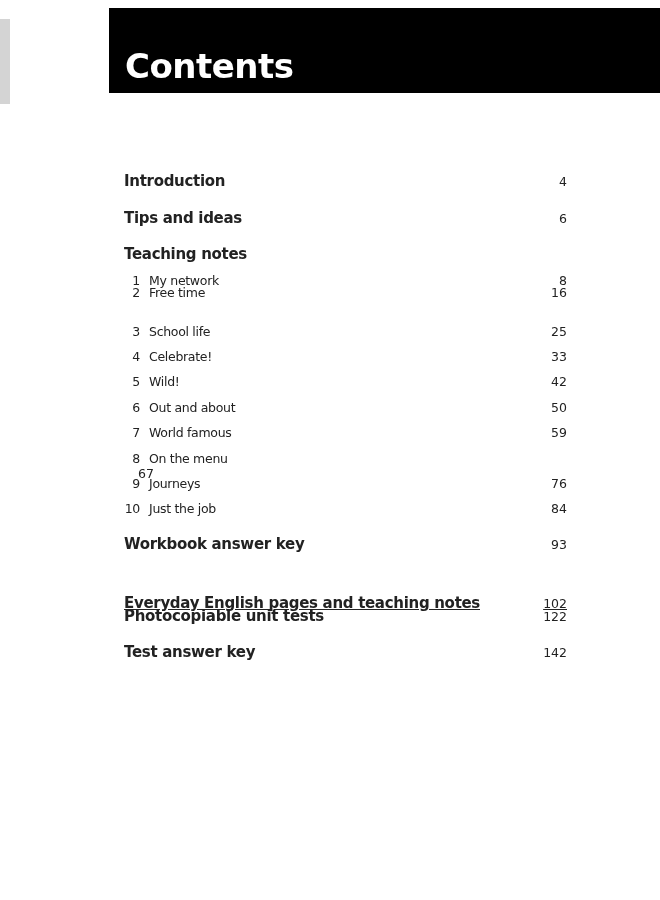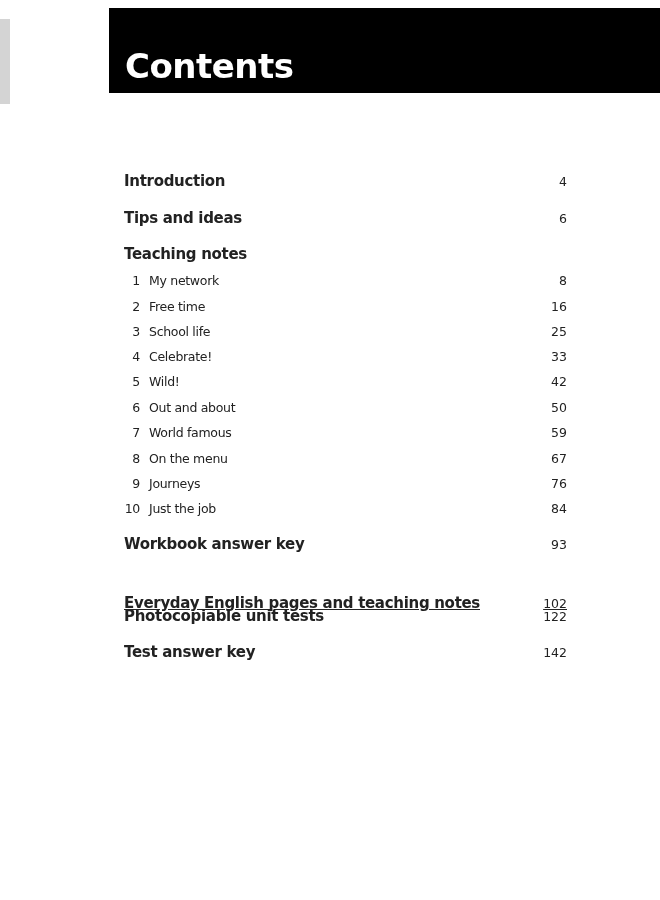--- a/index.html
+++ b/index.html
@@ -108,21 +108,21 @@
 
   <div class="row" style="top:75px;">
     <span class="main-label">Teaching notes</span>
   </div>
 
   <div class="row sub-row" style="top:103px;">
     <span><span class="sub-num">1</span><span class="sub-label">My network</span></span>
     <span class="page">8</span>
   </div>
 
-  <div class="row sub-row" style="top:129px;">
+  <div class="row sub-row" style="top:115px;">
     <span><span class="sub-num">2</span><span class="sub-label">Free time</span></span>
     <span class="page">16</span>
   </div>
 
   <div class="row sub-row" style="top:154px;">
     <span><span class="sub-num">3</span><span class="sub-label">School life</span></span>
     <span class="page">25</span>
   </div>
 
   <div class="row sub-row" style="top:179px;">
@@ -138,21 +138,21 @@
   <div class="row sub-row" style="top:230px;">
     <span><span class="sub-num">6</span><span class="sub-label">Out and about</span></span>
     <span class="page">50</span>
   </div>
 
   <div class="row sub-row" style="top:255px;align-items:center;">
     <span><span class="sub-num">7</span><span class="sub-label">World famous</span></span>
     <span class="page">59</span>
   </div>
 
-  <div class="row sub-row" style="top:281px;">
+  <div class="row sub-row" style="top:281px;flex-direction:column;">
     <span><span class="sub-num">8</span><span class="sub-label">On the menu</span></span>
     <span class="page">67</span>
   </div>
 
   <div class="row sub-row" style="top:306px;">
     <span><span class="sub-num">9</span><span class="sub-label">Journeys</span></span>
     <span class="page">76</span>
   </div>
 
   <div class="row sub-row" style="top:331px;">

